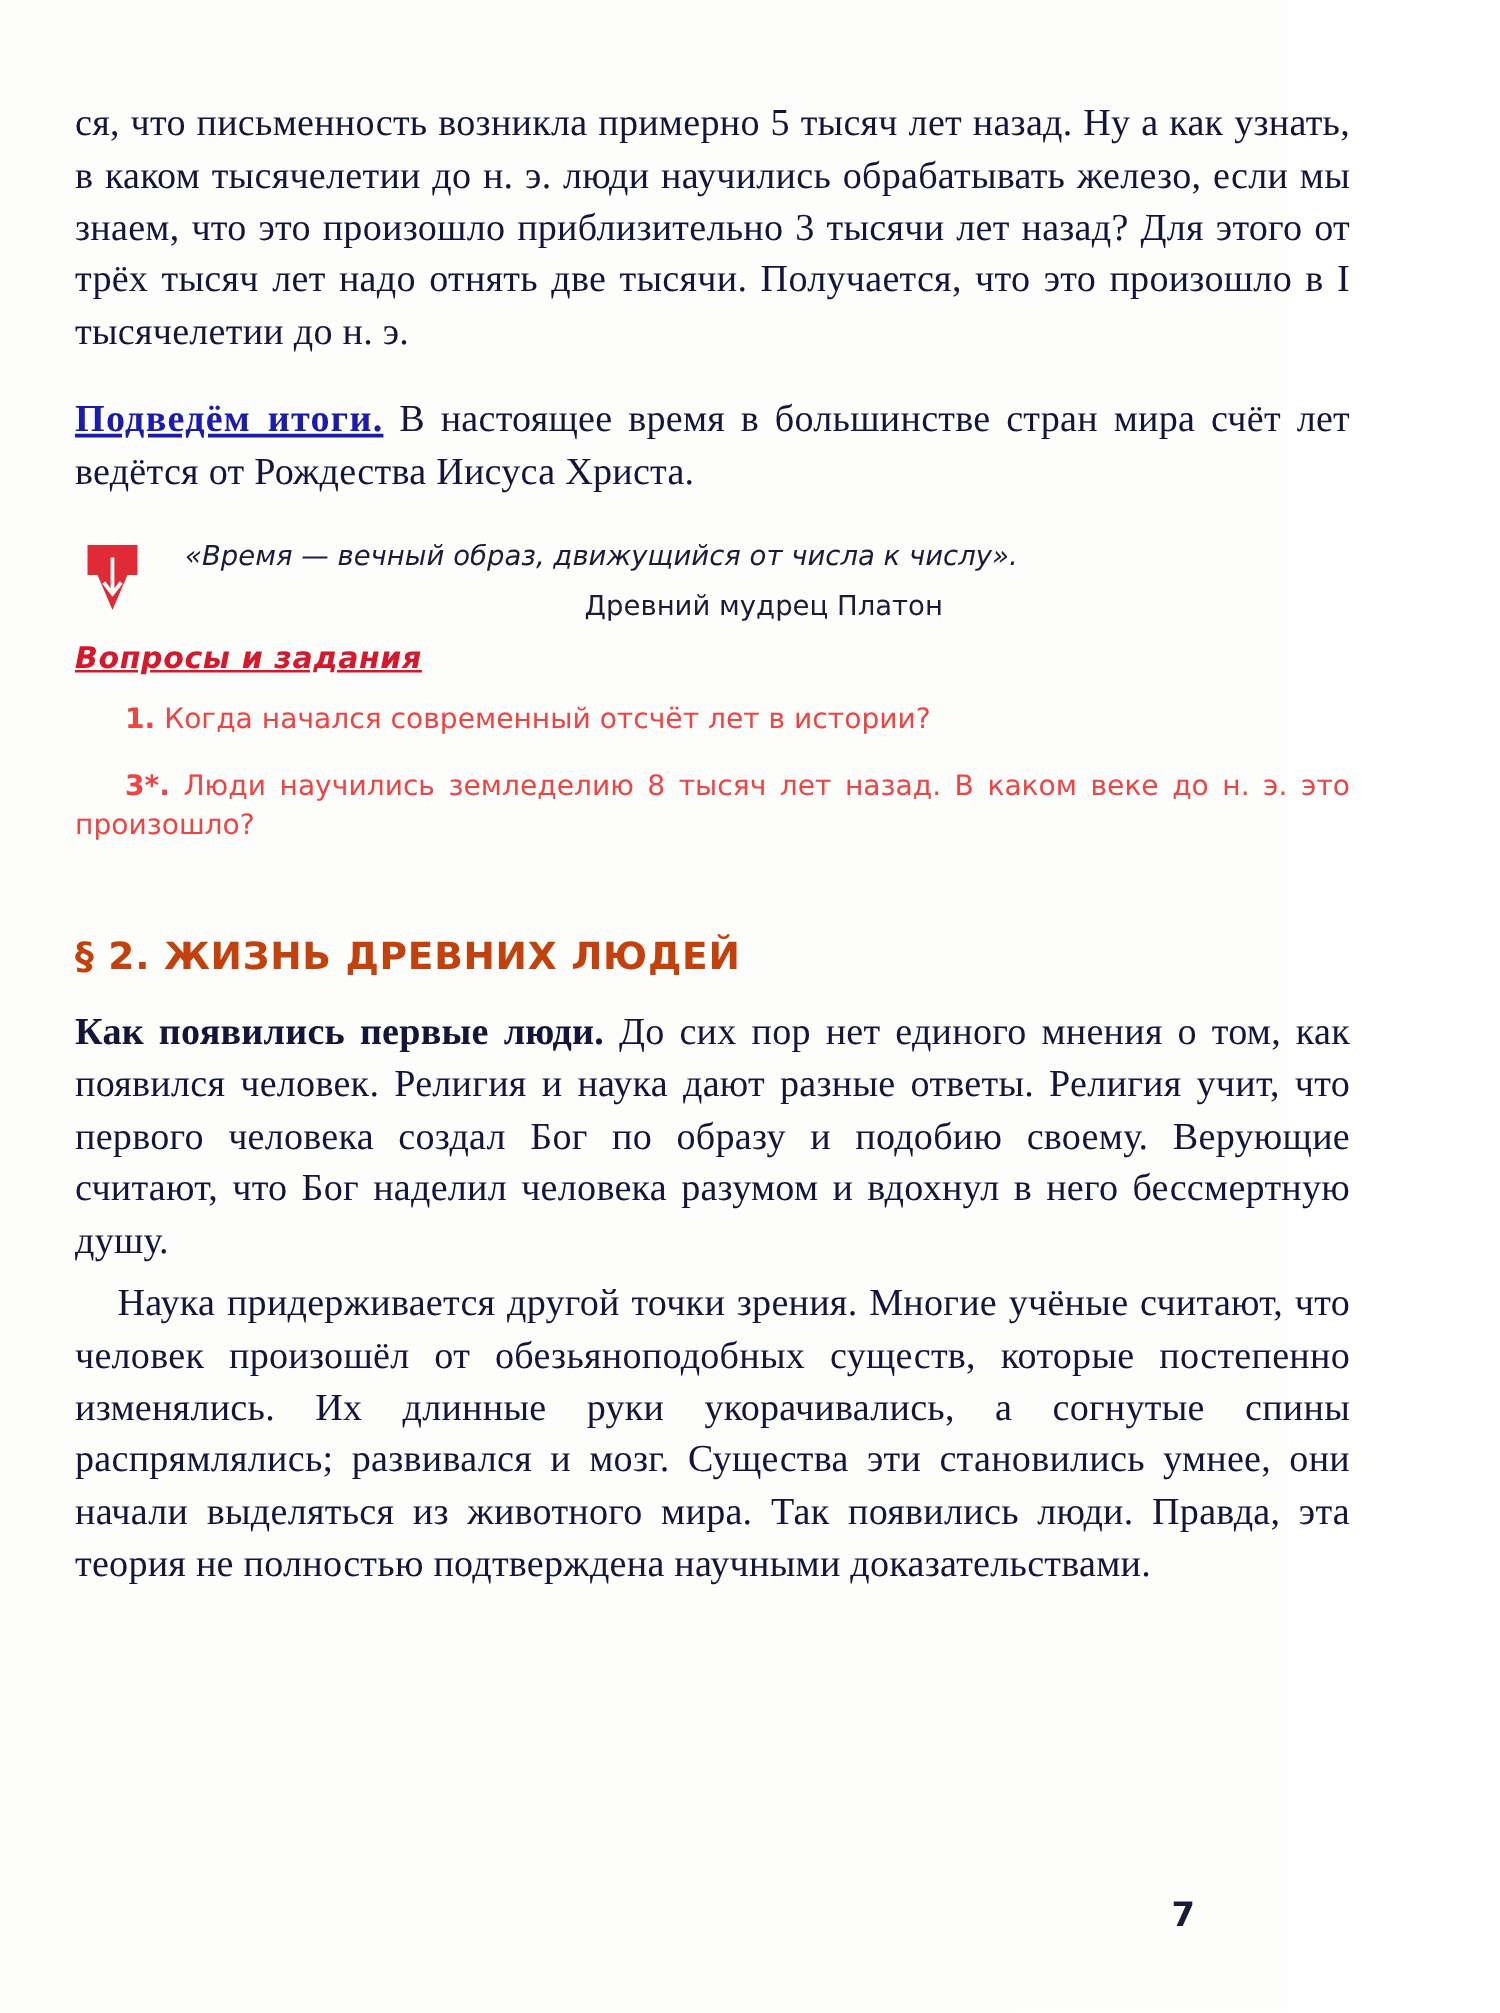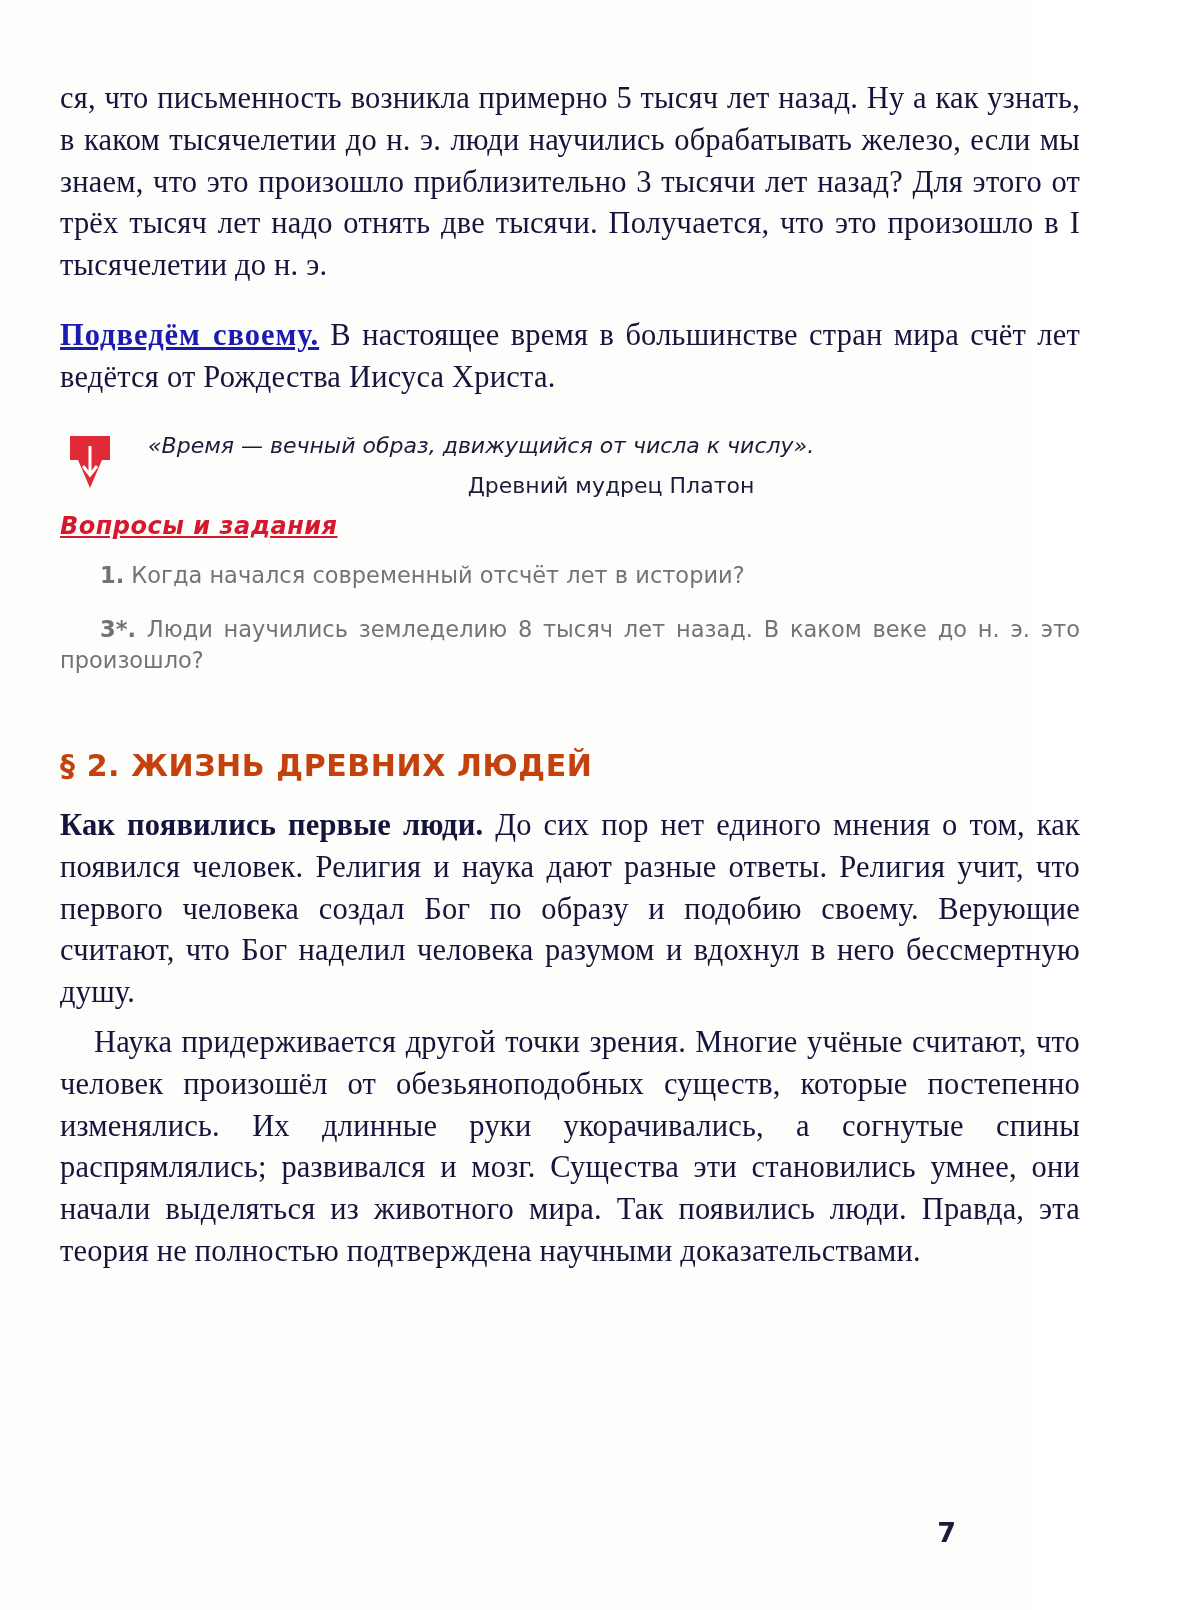--- a/index.html
+++ b/index.html
@@ -97,21 +97,21 @@
     font-style: italic;
     font-size: 24px;
     color: #d6172c;
     text-decoration: underline;
     letter-spacing: 0.5px;
   }
   .question {
     font-family: "DejaVu Sans", sans-serif;
     font-size: 22.5px;
     line-height: 1.38;
-    color: #737373;
+    color: #ef4444;
     margin-top: 20px;
     text-align: justify;
   }
   .question .qnum {
     font-weight: bold;
     margin-left: 40px;
   }
 
   
   .section-heading {
@@ -137,21 +137,21 @@
 </style>
 </head>
 <body>
 
 <div class="page">
   <div class="content">
 
     <p class="para">ся, что письменность возникла примерно 5 тысяч лет назад. Ну а как узнать, в каком тысячелетии до н. э. люди научились обрабатывать железо, если мы знаем, что это произошло приблизительно 3 тысячи лет назад? Для этого от трёх тысяч лет надо отнять две тысячи. Получается, что это произошло в I тысячелетии до н. э.</p>
 
     <p class="para summary-para">
-      <span class="summary-lead">Подведём своему.</span><span> В настоящее время в большинстве стран мира счёт лет ведётся от Рождества Иисуса Христа.</span>
+      <span class="summary-lead">Подведём итоги.</span><span> В настоящее время в большинстве стран мира счёт лет ведётся от Рождества Иисуса Христа.</span>
     </p>
 
     <div class="quote-block">
       <span class="quote-arrow">
         <svg width="44" height="58" viewBox="0 0 44 58" xmlns="http://www.w3.org/2000/svg">
           <polygon points="2,2 42,2 42,26 34,26 22,54 10,26 2,26" fill="#e02a36"></polygon>
           <polyline points="22,12 22,40" fill="none" stroke="#ffffff" stroke-width="3"></polyline>
           <polyline points="15,32 22,41 29,32" fill="none" stroke="#ffffff" stroke-width="3"></polyline>
         </svg>
       </span>

